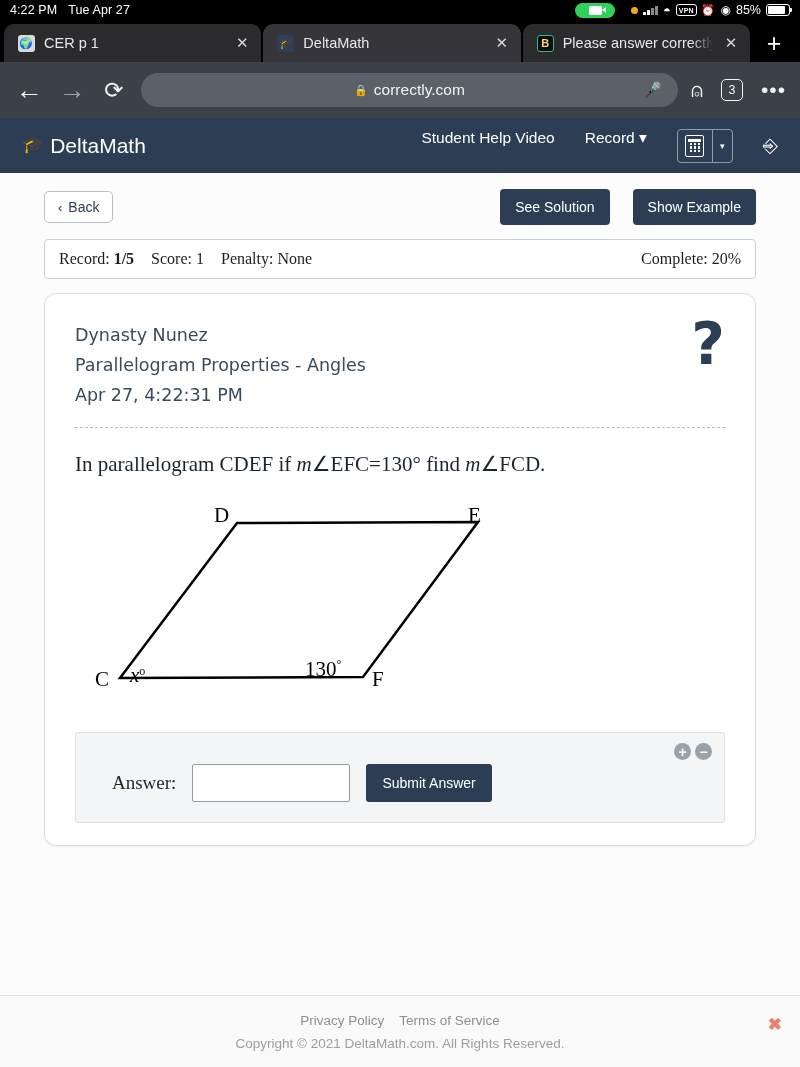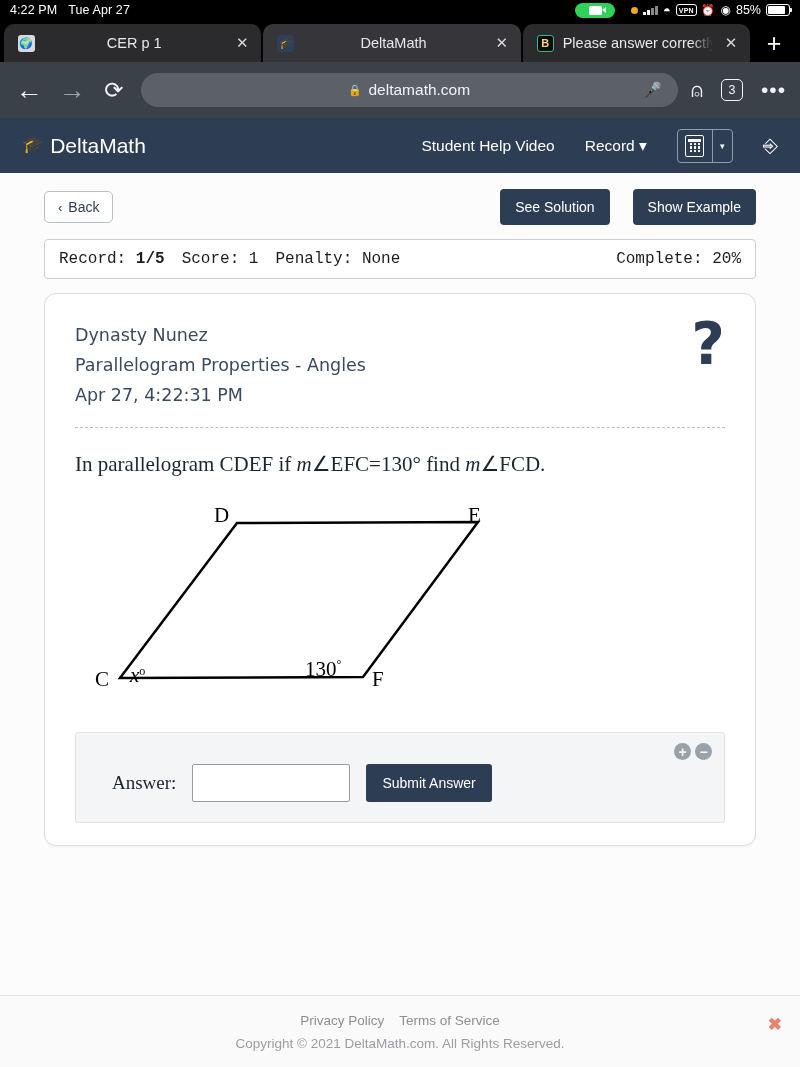--- a/index.html
+++ b/index.html
@@ -70,21 +70,20 @@
     width: 17px; height: 17px; flex: 0 0 auto; border-radius: 3px;
     display: flex; align-items: center; justify-content: center; font-size: 11px;
   }
   .fav-globe { background: #d9d9dd; color:#2b2b2d; border-radius: 50%; font-size: 13px; }
   .fav-dm { background: #2e4059; color: #fff; font-size: 11px; }
   .fav-b { background: #0b0b0b; color: #f5d76e; border: 1.5px solid #1fbf8f; font-weight: 700; font-size: 10px;}
   .tab .tabtitle {
     flex: 1 1 auto; white-space: nowrap; overflow: hidden;
     -webkit-mask-image: linear-gradient(to right, #000 85%, transparent 100%);
     mask-image: linear-gradient(to right, #000 85%, transparent 100%);
-    text-align: center;
   }
   .tab .tabclose {
     flex: 0 0 auto; width: 18px; height: 18px; display:flex; align-items:center;
     justify-content:center; color: #d7d7da; font-size: 15px; font-weight: 300;
   }
   .newtab {
     width: 44px; height: 38px; display:flex; align-items:center; justify-content:center;
     color:#fff; font-size: 25px; font-weight: 200;
   }
 
@@ -113,21 +112,21 @@
   }
   .dots { font-size: 21px; letter-spacing: 1px; }
 
   
   .dm-nav {
     height: 55px; background: #2c3d54; display:flex; align-items:center;
     padding: 0 22px; color:#fff; flex: 0 0 auto;
   }
   .dm-brand { display:flex; align-items:center; gap: 7px; font-size: 21px; }
   .dm-cap { font-size: 17px; transform: translateY(-1px); }
-  .dm-nav-right { margin-left:auto; display:flex; align-items:center; gap: 30px; }
+  .dm-nav-right { margin-left:auto; display:flex; gap: 30px; }
   .dm-link { font-size: 15.5px; color:#fff; }
   .calc-group {
     display:flex; align-items:stretch; border:1.5px solid #8e9bab; border-radius: 4px;
     height: 34px; overflow:hidden;
   }
   .calc-btn { width: 34px; display:flex; align-items:center; justify-content:center; }
   .calc-grid {
     width: 19px; height: 22px; border:1.7px solid #fff; border-radius: 2px;
     display:flex; flex-direction: column; justify-content: space-evenly; align-items:center;
     padding: 2px 1.5px;
@@ -155,21 +154,21 @@
   }
   .back-btn .chev { font-size: 13px; }
   .toolbar-right { margin-left:auto; display:flex; gap: 23px; }
   .btn-dark {
     background:#2c3d54; color:#fff; border:none; border-radius: 4px;
     padding: 10px 15px; font-size: 14px;
   }
   .record-bar {
     margin: 14px 44px 0 44px; background:#fff; border:1px solid #ccd0d4;
     border-radius: 4px; height: 40px; display:flex; align-items:center;
-    padding: 0 14px; font-family: Liberation Mono, monospace; font-size: 16px; color:#1d1d1d;
+    padding: 0 14px; font-family: Liberation Serif, serif; font-size: 16px; color:#1d1d1d;
   }
   .record-left { display:flex; gap: 17px; }
   .record-left b { font-weight: 700; }
   .record-right { margin-left:auto; }
 
   .card {
     margin: 14px 44px 0 44px; background:#fff; border:1px solid #d9dde1;
     border-radius: 12px; padding: 26px 30px 22px 30px;
     box-shadow: 0 1px 2px rgba(0,0,0,.05);
   }
@@ -279,21 +278,21 @@
     <div class="newtab">+</div>
   </div>
 
   <div class="chrome">
     <span class="navbtn back">←</span>
     <span class="navbtn fwd">→</span>
     <span class="navbtn reload">⟳</span>
     <div class="urlbar">
       <span class="url-inner">
         <span class="lock">🔒</span>
-        <span>deltamath.com</span>
+        <span>correctly.com</span>
       </span>
       <span class="mic">🎤</span>
     </div>
     <div class="chrome-right">
       <span class="share-icon">⍝</span>
       <span class="tabcount">3</span>
       <span class="dots">•••</span>
     </div>
   </div>
 

